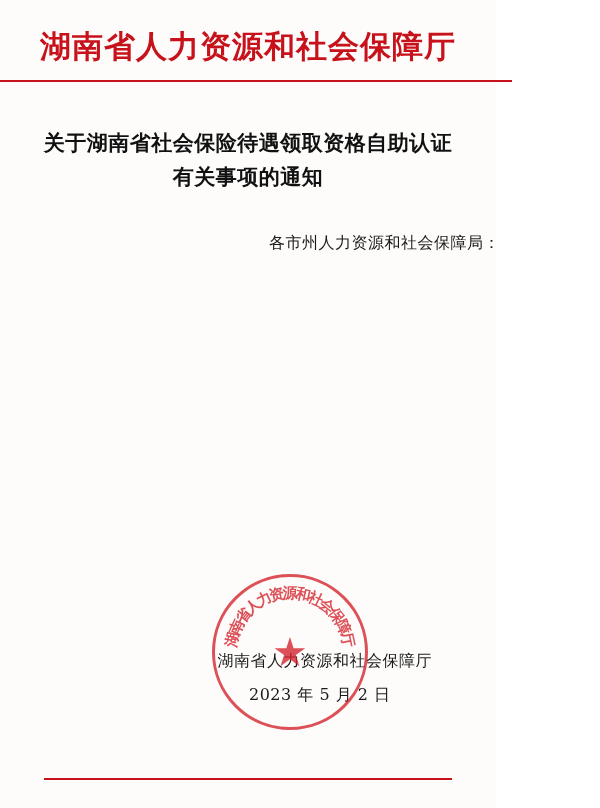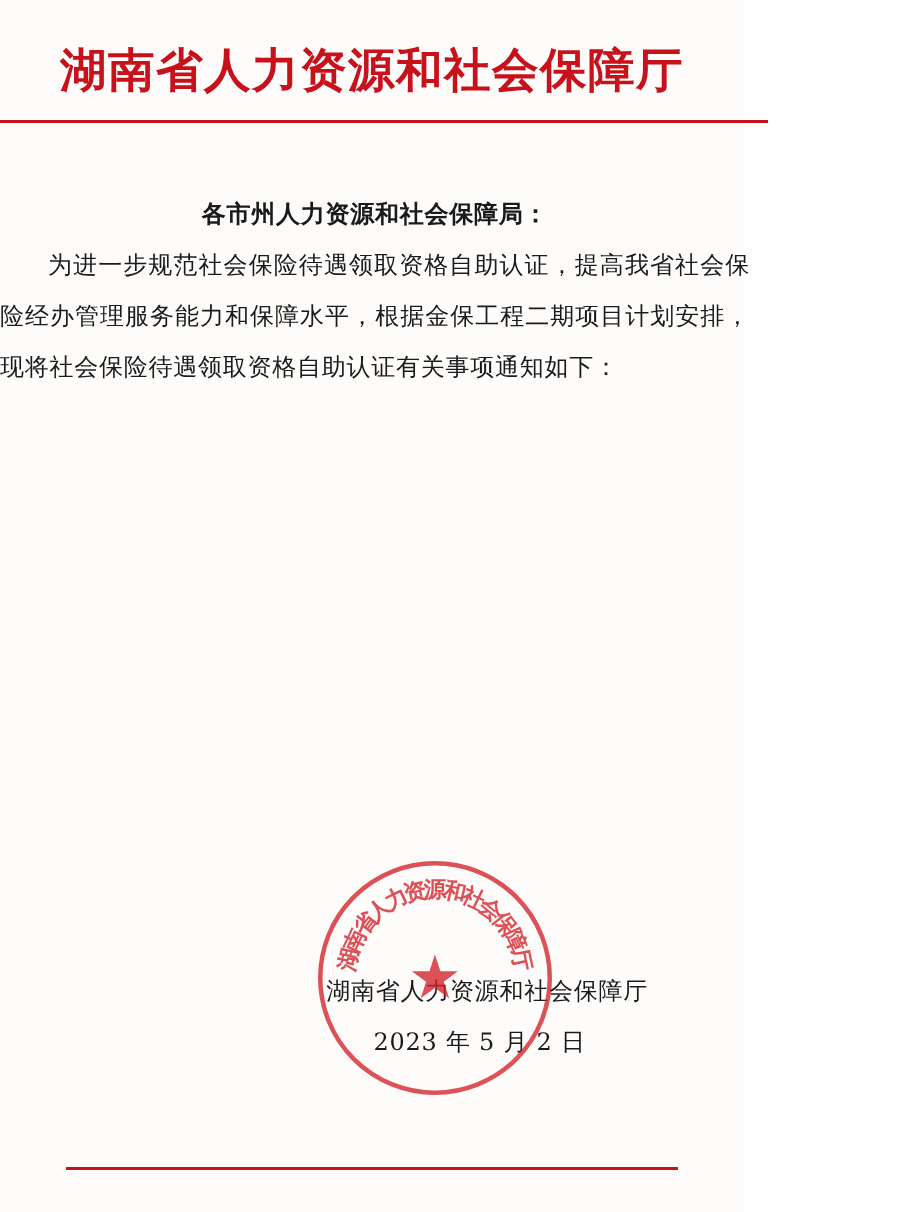--- a/index.html
+++ b/index.html
@@ -60,22 +60,21 @@
   .body-wrap {
     margin: 32px auto 0 auto;
     width: 500px;
     color: #1a1a1a;
     font-family: "DejaVu Serif", "Liberation Serif", serif;
     font-size: 16px;
     line-height: 34px;
     letter-spacing: 0.5px;
   }
   .salutation {
-    text-align: center;
-    font-weight: bold;
+    text-align: right;
   }
   .para {
     text-indent: 2em;
     text-align: justify;
     text-justify: inter-ideograph;
   }
   .para + .para {
     margin-top: 0;
   }
   
@@ -162,25 +161,26 @@
 <body>
 
 <div class="page">
 
   <div class="agency-header">
     <div class="agency-title">湖南省人力资源和社会保障厅</div>
     <div class="header-rule"></div>
   </div>
 
   <div class="doc-title">
+    <span>关于湖南省社会保险待遇领取资格自助认证</span>
+    <span class="line2">有关事项的通知</span>
   </div>
 
   <div class="body-wrap">
     <div class="salutation">各市州人力资源和社会保障局：</div>
-    <div class="para">为进一步规范社会保险待遇领取资格自助认证，提高我省社会保险经办管理服务能力和保障水平，根据金保工程二期项目计划安排，现将社会保险待遇领取资格自助认证有关事项通知如下：</div>
   </div>
 
   <div class="seal">
     <div class="seal-inner">
       <div class="seal-ring-text">
         <span style="transform:rotate(-78deg)">
             <i>湖</i>
           </span>
         <span style="transform:rotate(-65deg)">
             <i>南</i>

